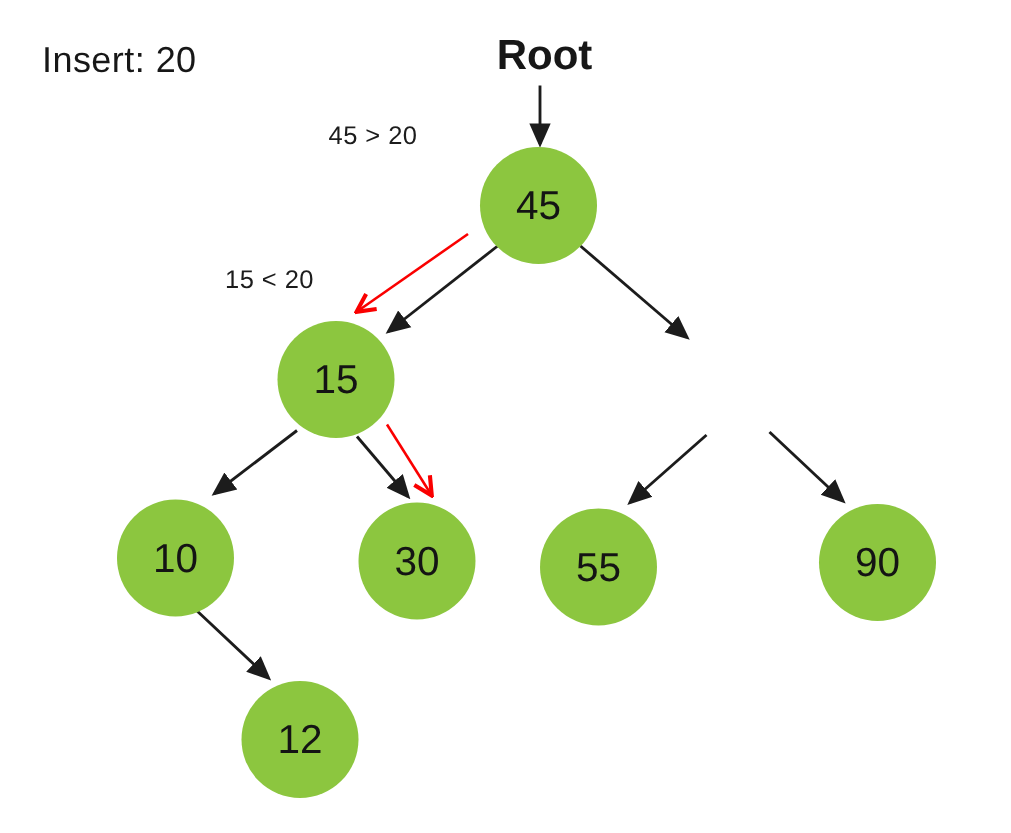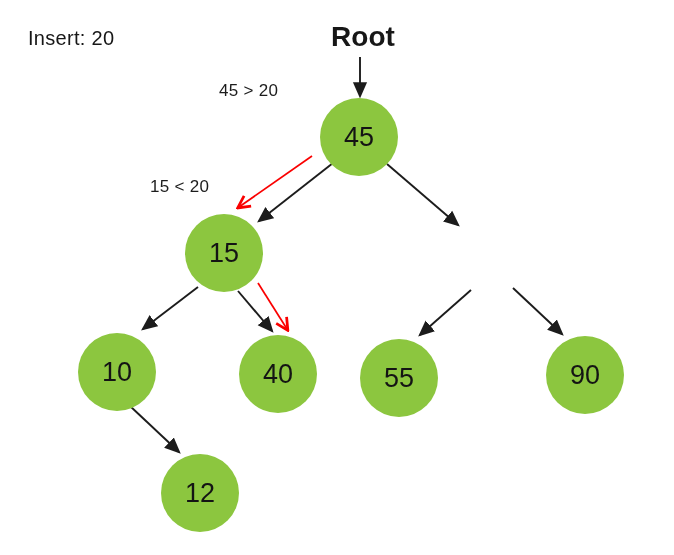--- a/index.html
+++ b/index.html
@@ -7,21 +7,21 @@
     position:relative;
     width:674px;height:555px;
     background:#ffffff;
     font-family:"Liberation Sans", sans-serif;
     color:#1a1a1a;
     overflow:hidden;
   }
   .edges-svg{position:absolute;left:0;top:0;width:674px;height:555px;}
   .title{
     position:absolute;left:28px;top:27px;
-    font-size:20px;letter-spacing:.3px;color:#171717;
+    font-size:24px;letter-spacing:.3px;color:#171717;
   }
   .root-label{
     position:absolute;left:330px;top:21px;width:66px;
     text-align:center;font-size:28px;font-weight:600;color:#171717;
   }
   .annotation{
     position:absolute;font-size:17px;color:#1c1c1c;letter-spacing:.3px;
   }
   .ann-45{left:219px;top:81px;}
   .ann-15{left:150px;top:177px;}
@@ -71,18 +71,18 @@
   <div class="title">Insert: 20</div>
 
   <div class="root-label">Root</div>
 
   <div class="annotation ann-45">45 &gt; 20</div>
   <div class="annotation ann-15">15 &lt; 20</div>
 
   <div class="node n45">45</div>
   <div class="node n15">15</div>
   <div class="node n10">10</div>
-  <div class="node n20">40</div>
+  <div class="node n20">30</div>
   <div class="node n55">55</div>
   <div class="node n90">90</div>
   <div class="node n12">12</div>
 
 </div>
 
 </body></html>

